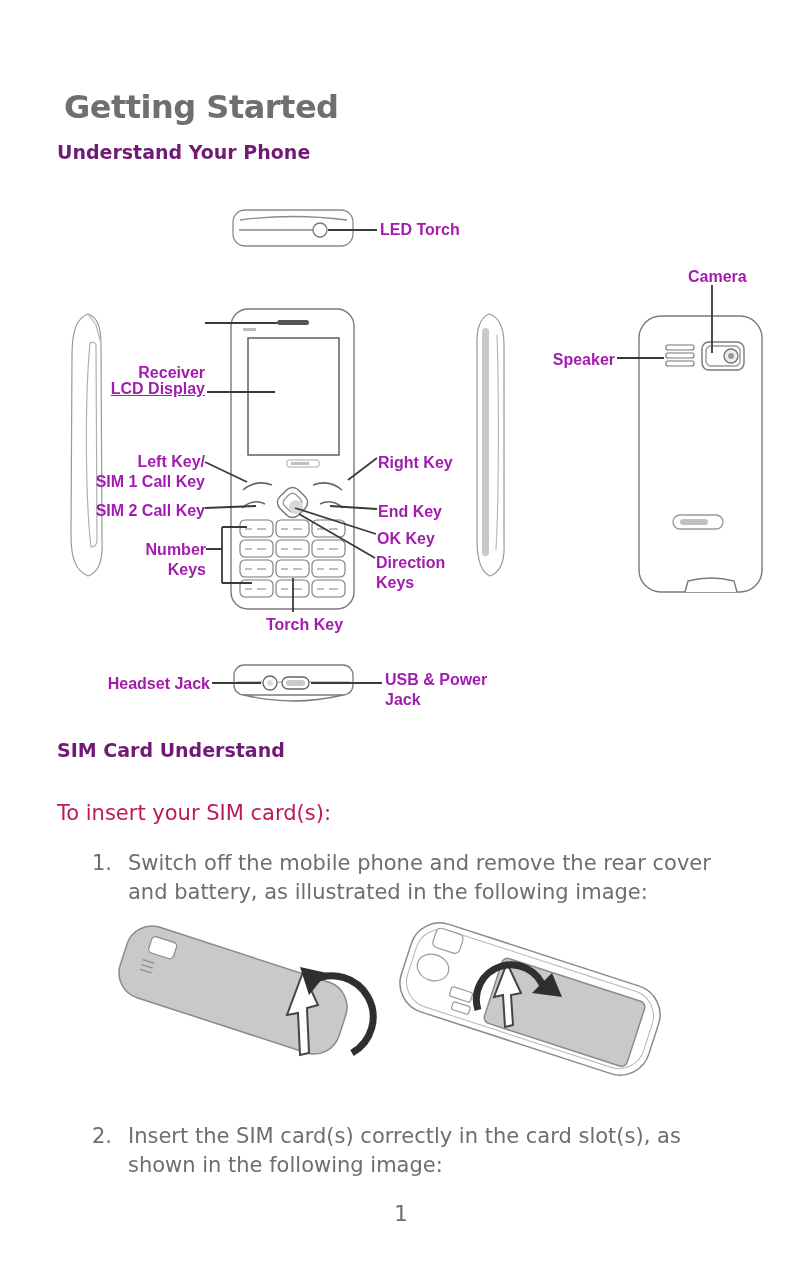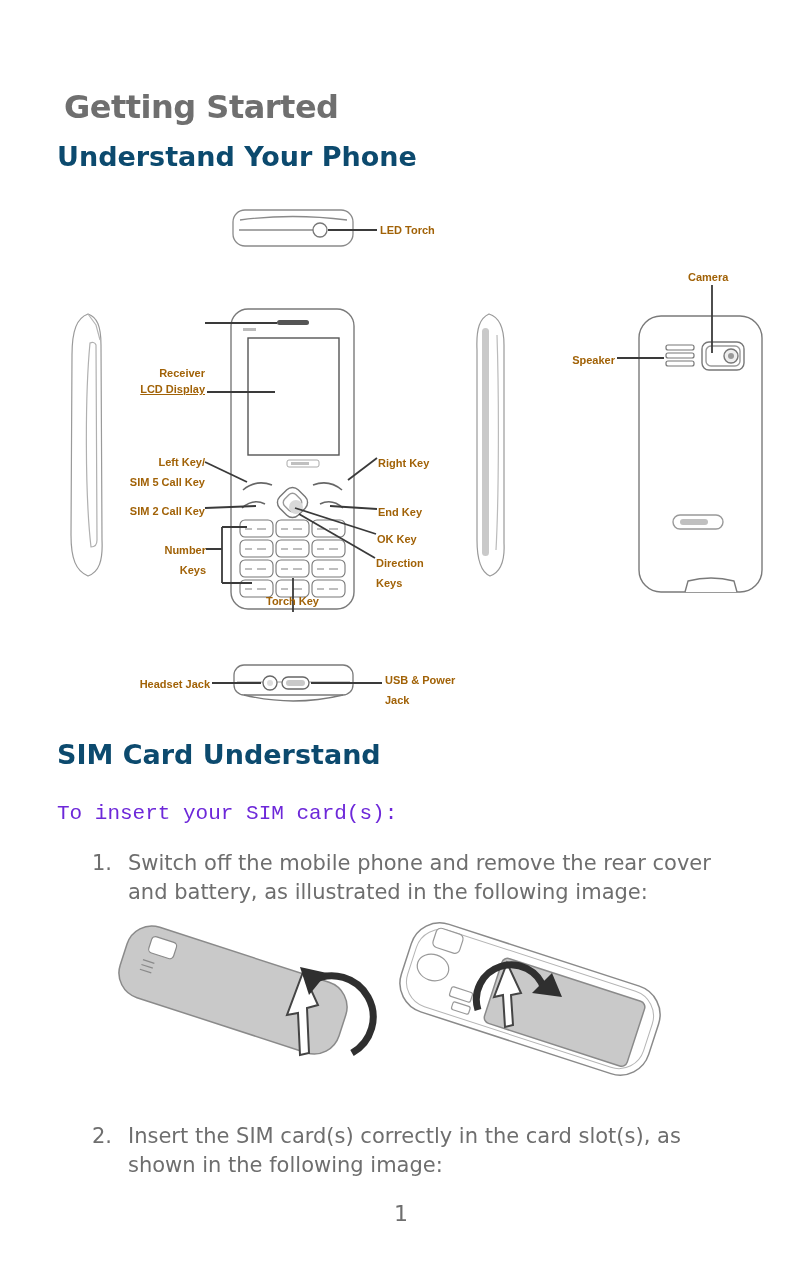--- a/index.html
+++ b/index.html
@@ -1,35 +1,35 @@
 <!DOCTYPE html>
 <html><head>
 <meta charset="utf-8">
 <style>
   html,body{margin:0;padding:0;background:#ffffff;}
   .page{position:relative;width:802px;height:1263px;background:#ffffff;overflow:hidden;
         font-family:"DejaVu Sans",sans-serif;}
   .h1{position:absolute;left:64px;top:76px;font-size:32px;font-weight:bold;color:#6f6f6f;
       letter-spacing:-0.5px;white-space:nowrap;margin-top:12px;}
-  .h2{position:absolute;font-size:27px;font-weight:bold;color:#0c4a6e;white-space:nowrap;}
+  .h2{position:absolute;font-size:19px;font-weight:bold;color:#701a75;white-space:nowrap;}
   .h2.understand{left:57px;top:141px;}
   .h2.sim{left:57px;top:739px;}
-  .body-text{position:absolute;font-size:21px;color:#6d28d9;line-height:29px;white-space:nowrap;font-family:Liberation Mono, monospace;}
+  .body-text{position:absolute;font-size:21px;color:#be185d;line-height:29px;white-space:nowrap;}
   .intro{left:57px;top:799px;}
   .step{position:absolute;display:flex;font-size:21px;color:#6e6e6e;line-height:29px;}
   .step .num{width:36px;flex:0 0 36px;}
   .step .lines div{white-space:nowrap;}
   .step1{left:92px;top:849px;}
   .step2{left:92px;top:1122px;}
   .pagenum{position:absolute;left:0;top:1201px;width:802px;text-align:center;
            font-size:22px;color:#6e6e6e;}
   .diagram{position:absolute;left:0;top:195px;width:802px;height:525px;}
   .diagram svg{position:absolute;left:0;top:0;}
   .dlabel{position:absolute;font-family:"Liberation Sans",sans-serif;font-weight:bold;
-          font-size:11px;color:#a16207;line-height:20px;white-space:nowrap;}
+          font-size:16px;color:#a21caf;line-height:20px;white-space:nowrap;}
   .r{text-align:right;}
   .illus{position:absolute;left:0;top:915px;width:802px;height:180px;}
 </style>
 </head>
 <body>
 
 <div class="page">
 
   <div class="h1">Getting Started</div>
   <div class="h2 understand">Understand Your Phone</div>
@@ -134,35 +134,35 @@
       </g>
     </svg>
 
     <div class="dlabel" style="left:380px;top:25px;">LED Torch</div>
     <div class="dlabel" style="left:688px;top:72px;">Camera</div>
     <div class="dlabel r" style="left:115px;top:120px;width:90px;margin-top:48px;">Receiver</div>
     <div class="dlabel r" style="left:552px;top:155px;width:63px;">Speaker</div>
     <div class="dlabel r" style="left:95px;top:184px;width:110px;text-decoration:underline;">LCD Display</div>
     <div class="dlabel r" style="left:85px;top:257px;width:120px;">
       <div>Left Key/</div>
-      <div>SIM 5 Call Key</div>
+      <div>SIM 1 Call Key</div>
     </div>
     <div class="dlabel" style="left:378px;top:258px;">Right Key</div>
     <div class="dlabel r" style="left:85px;top:306px;width:120px;">SIM 2 Call Key</div>
     <div class="dlabel" style="left:378px;top:307px;">End Key</div>
     <div class="dlabel" style="left:377px;top:334px;">OK Key</div>
     <div class="dlabel r" style="left:130px;top:345px;width:76px;">
       <div>Number</div>
       <div>Keys</div>
     </div>
     <div class="dlabel" style="left:376px;top:358px;">
       <div>Direction</div>
       <div>Keys</div>
     </div>
-    <div class="dlabel" style="left:266px;top:396px;">Torch Key</div>
+    <div class="dlabel" style="left:266px;top:420px;">Torch Key</div>
     <div class="dlabel r" style="left:100px;top:479px;width:110px;">Headset Jack</div>
     <div class="dlabel" style="left:385px;top:475px;">
       <div>USB &amp; Power</div>
       <div>Jack</div>
     </div>
   </div>
 
   <div class="h2 sim">SIM Card Understand</div>
   <div class="body-text intro">To insert your SIM card(s):</div>
 

